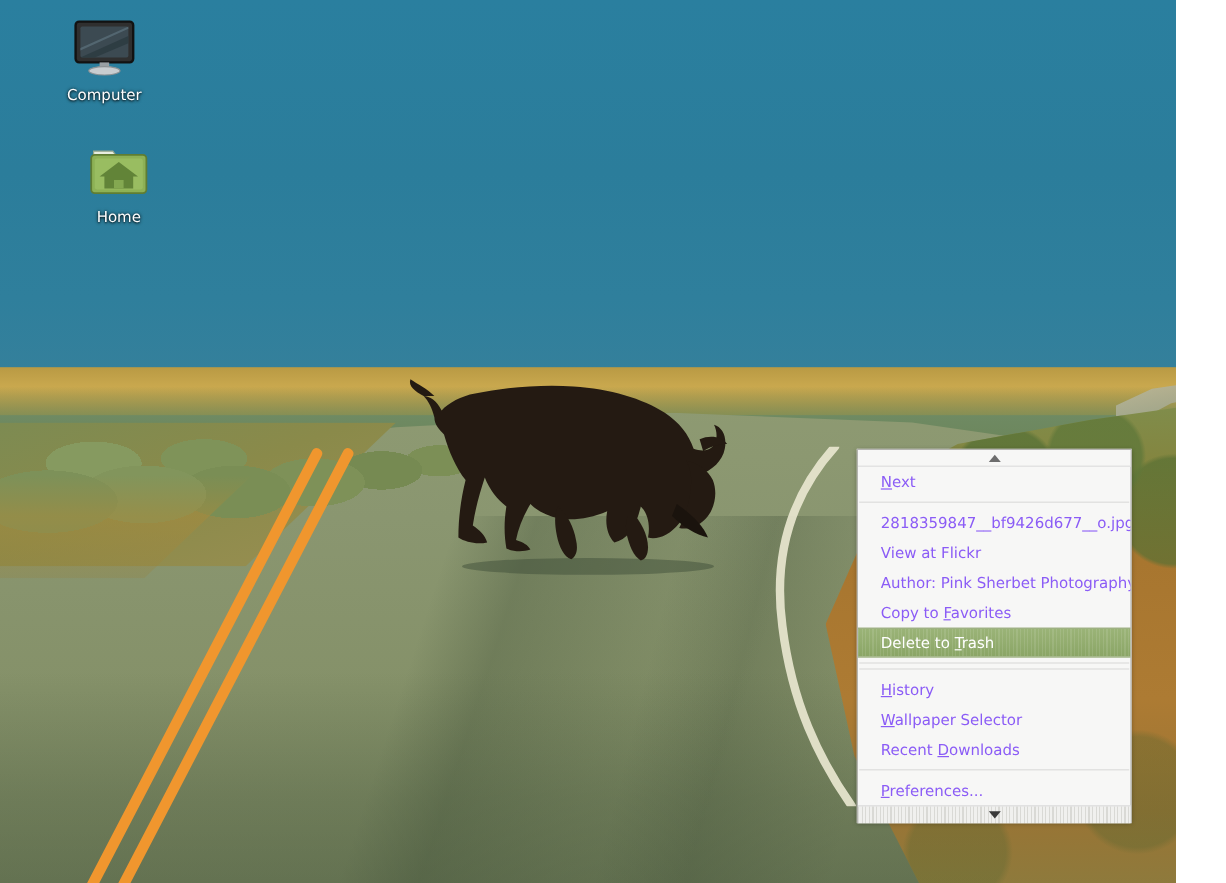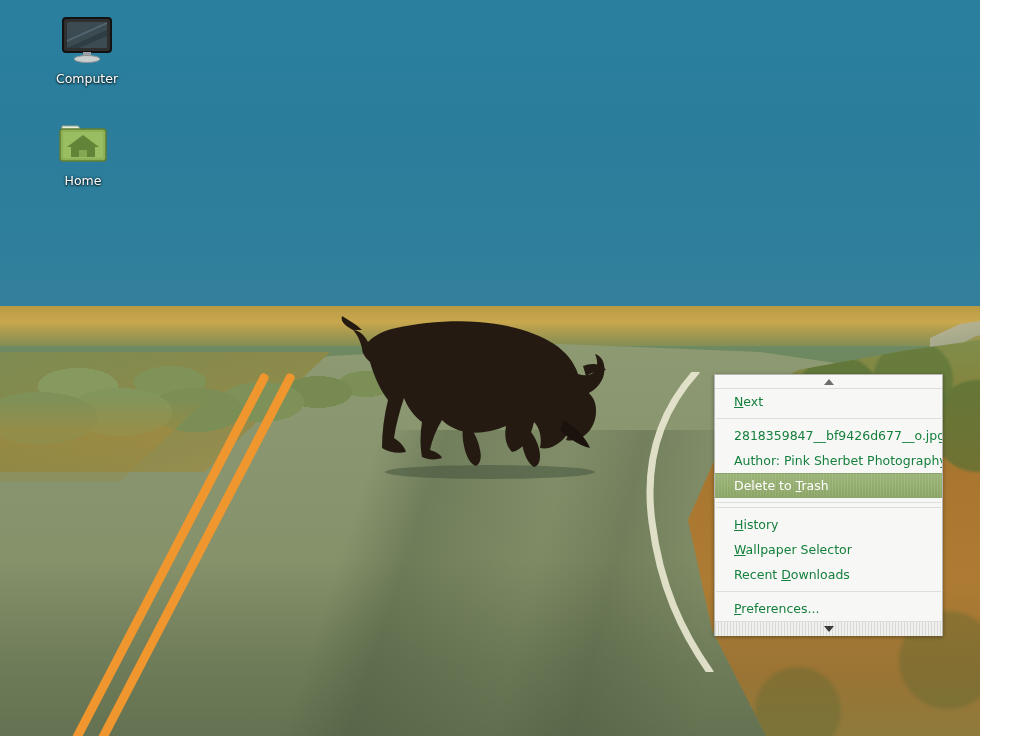--- a/index.html
+++ b/index.html
@@ -144,21 +144,21 @@
   .dicon .label {
     display: block;
     margin-top: 4px;
     font-size: 12.5px;
     color: #ffffff;
     text-shadow: 0 1px 2px rgba(0,0,0,.85), 0 0 3px rgba(0,0,0,.7);
     line-height: 14px;
     white-space: nowrap;
   }
   #icon-computer { left: 44px; top: 16px; }
-  #icon-home { left: 40px; top: 118px; }
+  #icon-home { left: 56px; top: 118px; }
 
   
   #context-menu {
     position: absolute;
     left: 714px;
     top: 374px;
     width: 229px;
     background: #f7f7f6;
     border: 1px solid #b4b4b0;
     border-bottom: none;
@@ -198,21 +198,21 @@
     border-top: 6px solid #3a3a3a;
   }
 
   .menu-item {
     position: relative;
     height: 25px;
     line-height: 25px;
     padding: 0 10px 0 19px;
     white-space: nowrap;
     overflow: hidden;
-    color: #15803d;
+    color: #8b5cf6;
   }
   .menu-item.highlight {
     background:
       repeating-linear-gradient(90deg, rgba(255,255,255,.10) 0 1px, rgba(0,0,0,0) 1px 3px),
       linear-gradient(to bottom, #9ab377 0%, #93ad6f 50%, #8aa566 100%);
     color: #ffffff;
     border-top: 1px solid #8da46d;
     border-bottom: 1px solid #8da46d;
     height: 23px;
     line-height: 23px;
@@ -345,21 +345,23 @@
   </div>
 
   <div id="context-menu">
     <div class="scroll-arrow top">
       <span class="tri"></span>
     </div>
     <div id="menu-body">
         <div class="menu-item"><span><span class="acc">N</span>ext</span></div>
         <div class="menu-sep"></div>
         <div class="menu-item"><span>2818359847__bf9426d677__o.jpg</span></div>
+        <div class="menu-item"><span>View at Flickr</span></div>
         <div class="menu-item"><span>Author: Pink Sherbet Photography</span></div>
+        <div class="menu-item"><span>Copy to <span class="acc">F</span>avorites</span></div>
         <div class="menu-item highlight"><span>Delete to <span class="acc">T</span>rash</span></div>
         <div class="menu-sep"></div>
         <div class="menu-sep"></div>
         <div class="menu-item"><span><span class="acc">H</span>istory</span></div>
         <div class="menu-item"><span><span class="acc">W</span>allpaper Selector</span></div>
         <div class="menu-item"><span>Recent <span class="acc">D</span>ownloads</span></div>
         <div class="menu-sep"></div>
         <div class="menu-item"><span><span class="acc">P</span>references...</span></div>
       </div>
     <div class="scroll-arrow bottom">

